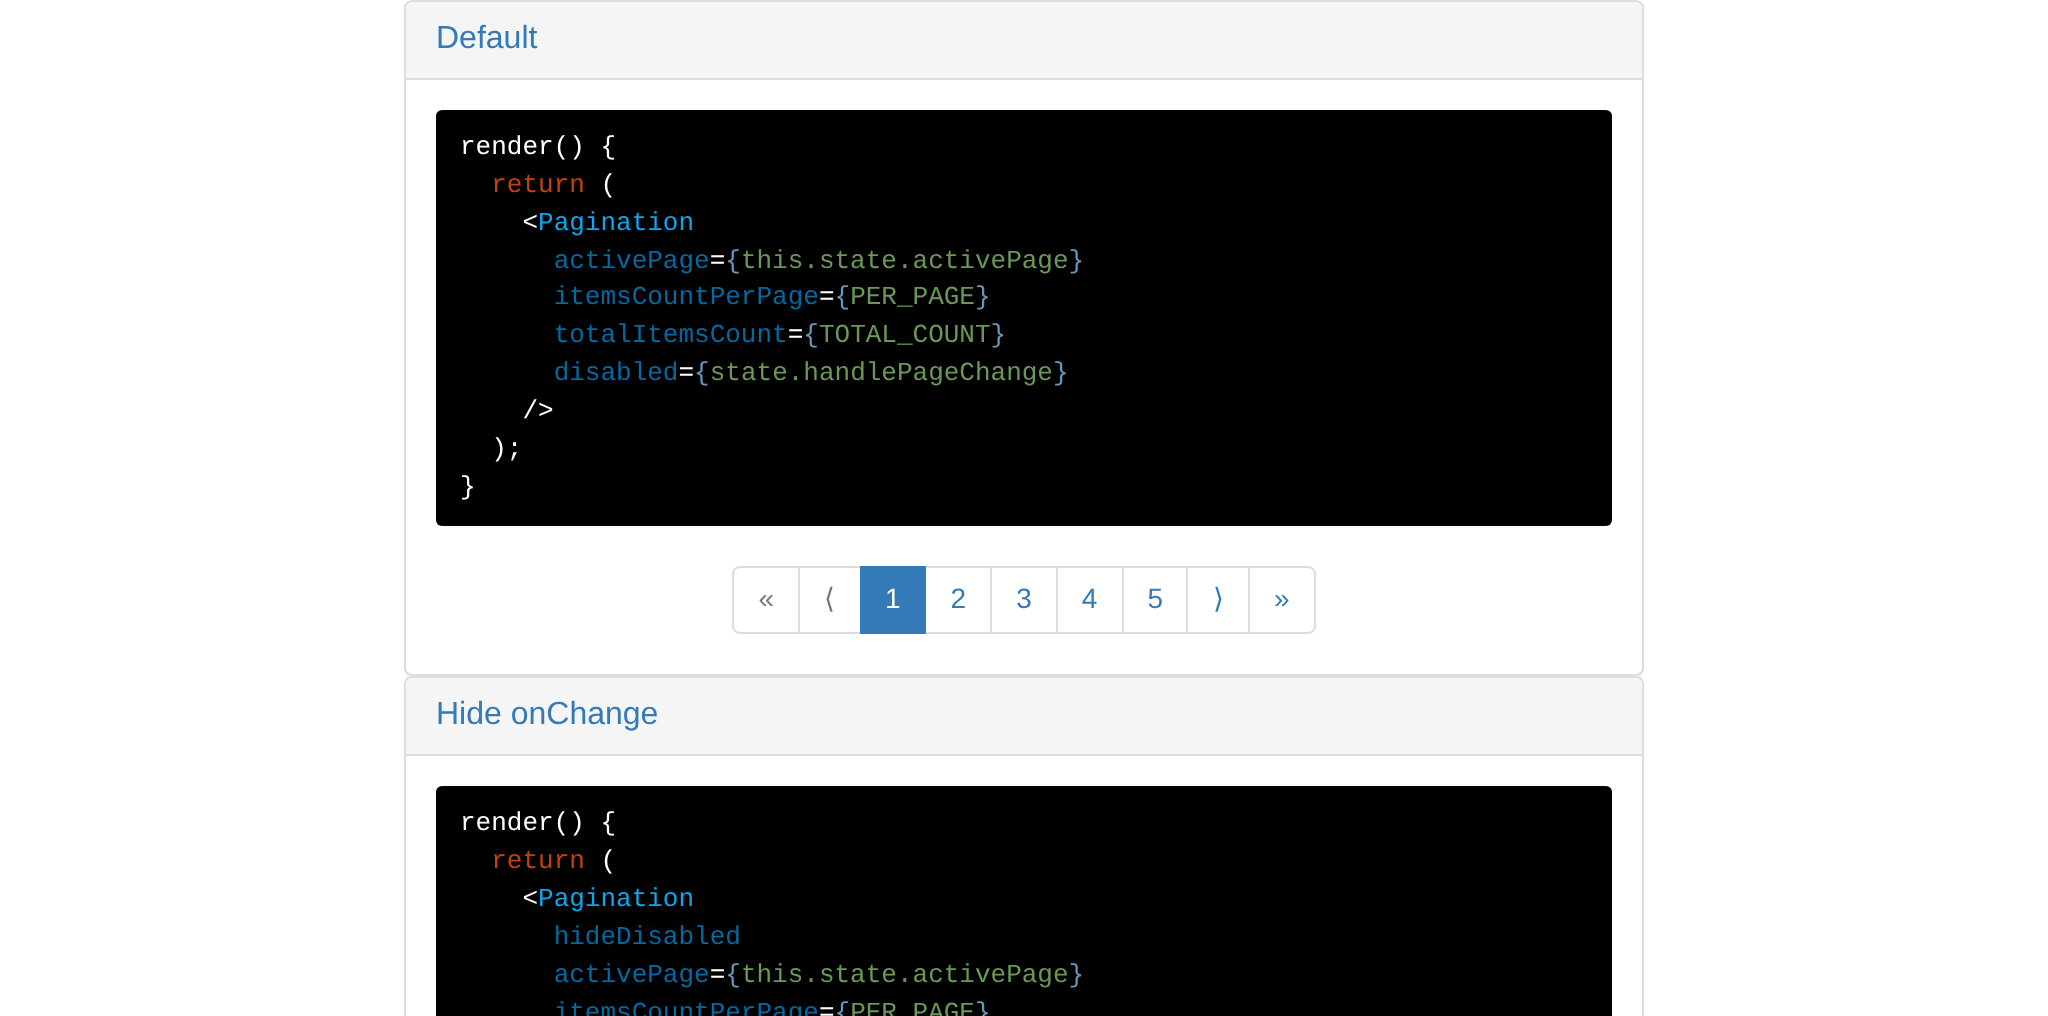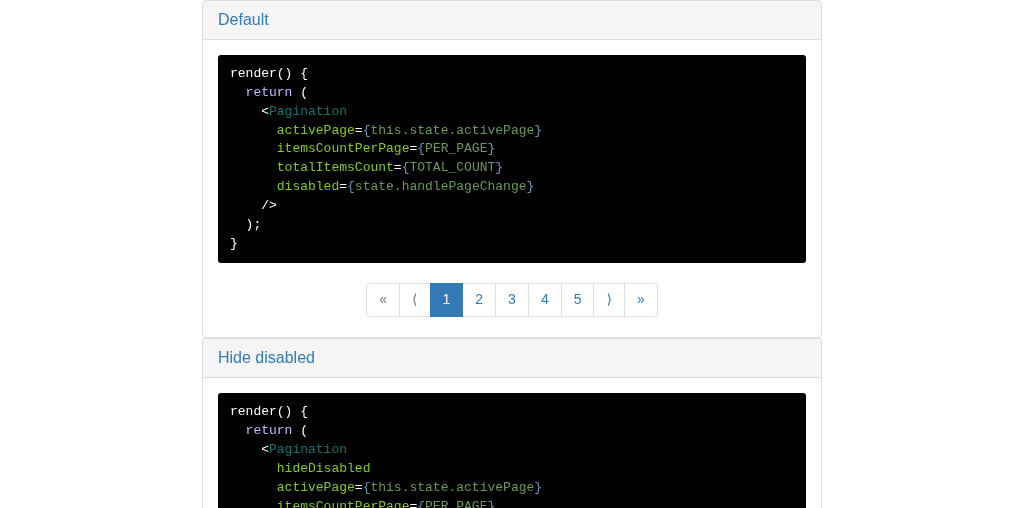--- a/index.html
+++ b/index.html
@@ -37,23 +37,23 @@
     background: #000;
     color: #f8f8f8;
     font-family: Menlo, Monaco, Consolas, "Courier New", monospace;
     font-size: 13px;
     line-height: 1.45;
     padding: 10px 12px;
     border-radius: 3px;
     overflow: auto;
     white-space: pre;
   }
-  pre.code .kw { color: #c4b5fd; }
-  pre.code .tag { color: #0f766e; }
-  pre.code .attrname { color: #84cc16; }
+  pre.code .kw { color: #c2410c; }
+  pre.code .tag { color: #0ea5e9; }
+  pre.code .attrname { color: #0369a1; }
   pre.code .brace { color: #6897bb; }
   pre.code .expr { color: #6a9955; text-align: right; } 
   pre.code .plain { color: #fff; }
 
   .pagination {
     display: flex;
     justify-content: center;
     padding: 0;
     margin: 20px 0 5px 0;
     list-style: none;
@@ -142,21 +142,21 @@
             <a>⟩</a>
           </li>
         <li>
             <a>»</a>
           </li>
       </ul>
     </div>
   </div>
 
   <div class="panel" style="margin-bottom:0;">
-    <div class="panel-heading">Hide disabled</div>
+    <div class="panel-heading">Hide onChange</div>
     <div class="panel-body" style="padding-bottom:0;">
       <pre class="code"><span class="plain">render() {
   </span><span class="kw">return</span><span class="plain"> (
     &lt;</span><span class="tag">Pagination</span><span class="plain">
       </span><span class="attrname">hideDisabled</span><span class="plain">
       </span><span class="attrname">activePage</span><span class="plain">=</span><span class="brace">{</span><span class="expr">this.state.activePage</span><span class="brace">}</span><span class="plain">
       </span><span class="attrname">itemsCountPerPage</span><span class="plain">=</span><span class="brace">{</span><span class="expr">PER_PAGE</span><span class="brace">}</span></pre>
     </div>
   </div>
 

